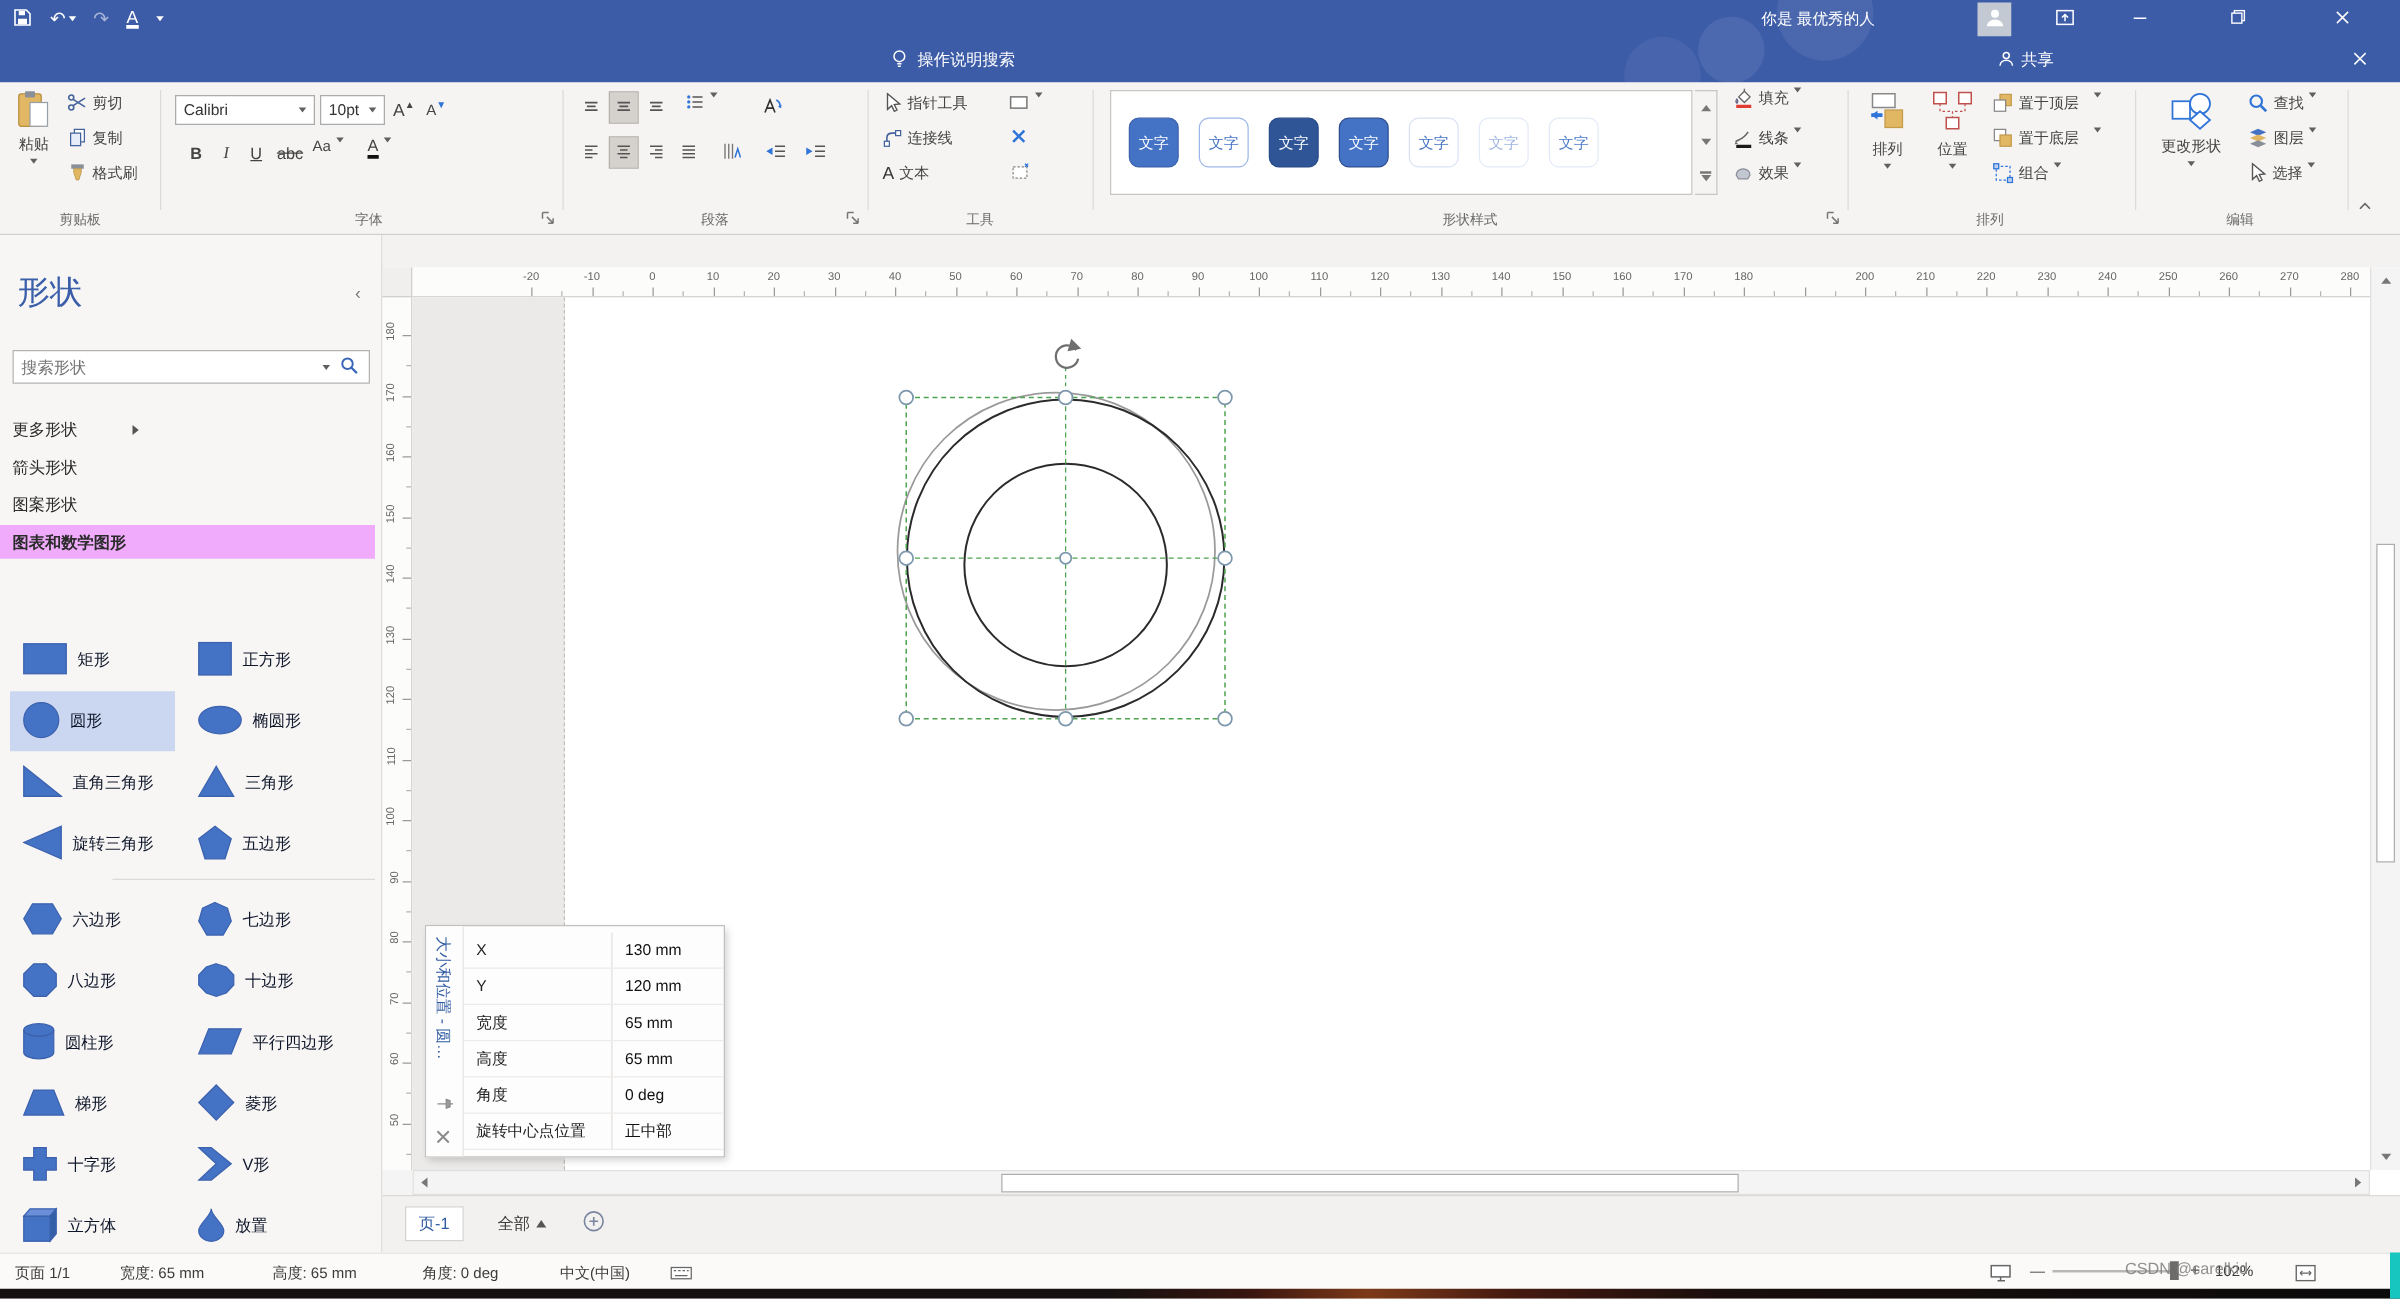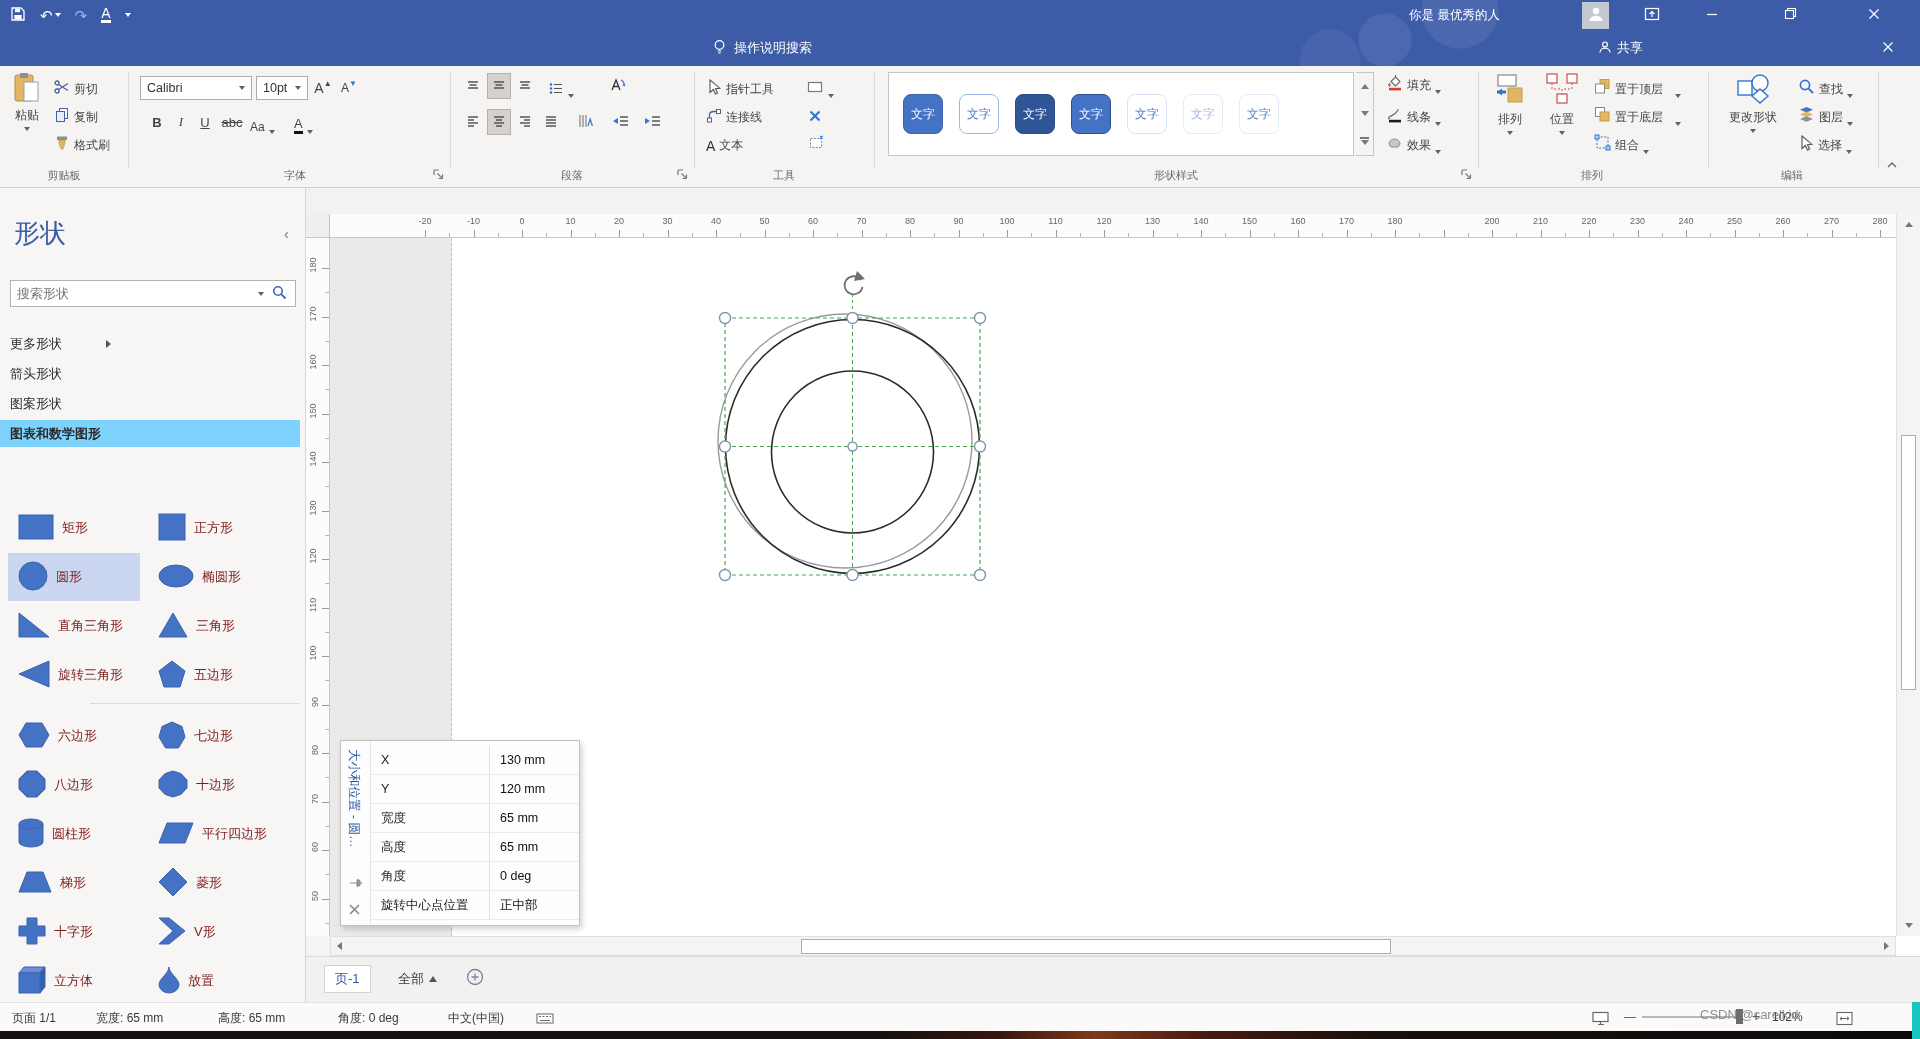--- a/index.html
+++ b/index.html
@@ -22,21 +22,21 @@
   .tabs{position:absolute;left:0;top:30px;height:36px;display:flex;align-items:stretch}
   .tab{padding:0 15px;line-height:36px;color:#fff;font-size:13px;cursor:default;white-space:nowrap}
   .tab.sel{background:#F5F4F2;color:#2B579A}
   .tellme{position:absolute;left:712px;top:30px;height:36px;display:flex;align-items:center;gap:7px;color:#fff;font-size:13px}
   .share{position:absolute;left:1598px;top:30px;height:36px;display:flex;align-items:center;gap:5px;color:#fff;font-size:13px}
 
   
   .ribbon{position:absolute;left:0;top:66px;width:1920px;height:122px;background:#F5F4F2;border-bottom:1px solid #D2D0CE}
   .vdiv{position:absolute;top:6px;height:96px;width:1px;background:#DCDAD8}
   .glabel{position:absolute;top:102px;font-size:11px;color:#696969;transform:translateX(-50%);white-space:nowrap}
-  .rbtn{position:absolute;display:flex;align-items:flex-end;gap:4px;height:24px;font-size:12px;color:#444;white-space:nowrap}
+  .rbtn{position:absolute;display:flex;align-items:flex-start;gap:4px;height:24px;font-size:12px;color:#444;white-space:nowrap}
   .bigbtn{position:absolute;display:flex;flex-direction:column;align-items:center;justify-content:flex-start;font-size:12px;color:#444;text-align:center}
   .car{width:0;height:0;border-left:3.5px solid transparent;border-right:3.5px solid transparent;border-top:4px solid #606060;display:inline-block}
   .combo{position:absolute;height:24px;background:#fff;border:1px solid #ABABAB;display:flex;align-items:center;padding:0 6px;font-size:12.5px;color:#333}
   .combo .car{margin-left:auto}
   .tbtn{position:absolute;width:22px;height:24px;display:flex;align-items:center;justify-content:center;font-size:13px;color:#444}
   .pressed{background:#D5D1CD;outline:1px solid #B3AFAB}
   .gal{position:absolute;left:888px;top:6px;width:466px;height:84px;background:#fff;border:1px solid #C8C6C4;display:flex;align-items:center;gap:16px;padding-left:14px}
   .sw{width:40px;height:40px;border-radius:8px;display:flex;align-items:center;justify-content:center;font-size:12px;border:1px solid transparent}
   .galscroll{position:absolute;left:1356px;top:6px;width:18px;height:84px;border:1px solid #C8C6C4;border-left:none;background:#F5F4F2;display:flex;flex-direction:column}
   .galscroll>div{flex:1;display:flex;align-items:center;justify-content:center}
@@ -44,25 +44,25 @@
   .tri-dn{width:0;height:0;border-left:4px solid transparent;border-right:4px solid transparent;border-top:5px solid #777}
   .morebar{width:9px;height:2px;background:#777;margin-bottom:1px}
 
   
   .panel{position:absolute;left:0;top:188px;width:306px;height:814px;background:#F7F6F5;border-right:1px solid #D8D6D4}
   .ptitle{position:absolute;left:14px;top:28px;font-size:26px;color:#3A5EA8;font-weight:400}
   .pcollapse{position:absolute;left:284px;top:38px;color:#777;font-size:14px}
   .searchbox{position:absolute;left:10px;top:92px;width:286px;height:27px;background:#fff;border:1px solid #B5B3B1;display:flex;align-items:center}
   .searchbox input{border:none;outline:none;flex:1;font-size:13px;color:#444;padding:0 6px;font-family:inherit;background:transparent}
   .cat{position:absolute;left:0;width:300px;height:27px;display:flex;align-items:center;padding-left:10px;font-size:13px;color:#2b2b2b}
-  .cat.sel{background:#7dd3fc;font-weight:bold}
+  .cat.sel{background:#f0abfc;font-weight:bold}
   .cat .arr{margin-left:26px;width:0;height:0;border-top:4px solid transparent;border-bottom:4px solid transparent;border-left:5px solid #555}
   .shp{position:absolute;width:132px;height:48px;display:flex;align-items:center;gap:8px;padding-left:10px}
   .shp.sel{background:#CBD7F1}
-  .shp .lbl{font-size:13px;color:#7f1d1d;white-space:nowrap}
+  .shp .lbl{font-size:13px;color:#0f172a;white-space:nowrap}
   .gridsep{position:absolute;left:90px;width:210px;height:1px;background:#DCDAD8}
 
   
   .rulertopgap{position:absolute;left:306px;top:188px;width:1614px;height:26px;background:#F3F2F1}
   .hruler{position:absolute;left:330px;top:214px;width:1566px;height:24px;background:#FCFCFB;border-bottom:1px solid #C9C7C5;overflow:hidden}
   .vruler{position:absolute;left:306px;top:238px;width:24px;height:698px;background:#FCFCFB;border-right:1px solid #C9C7C5;overflow:hidden}
   .rcorner{position:absolute;left:306px;top:214px;width:24px;height:24px;background:#F0EFEE;border-right:1px solid #C9C7C5;border-bottom:1px solid #C9C7C5}
   .htick{position:absolute;bottom:0;width:1px;height:7px;background:#9a9a9a}
   .htick.mid{height:4px;background:#b5b5b5}
   .hlab{position:absolute;top:2px;transform:translateX(-50%);font-size:9px;color:#666}

